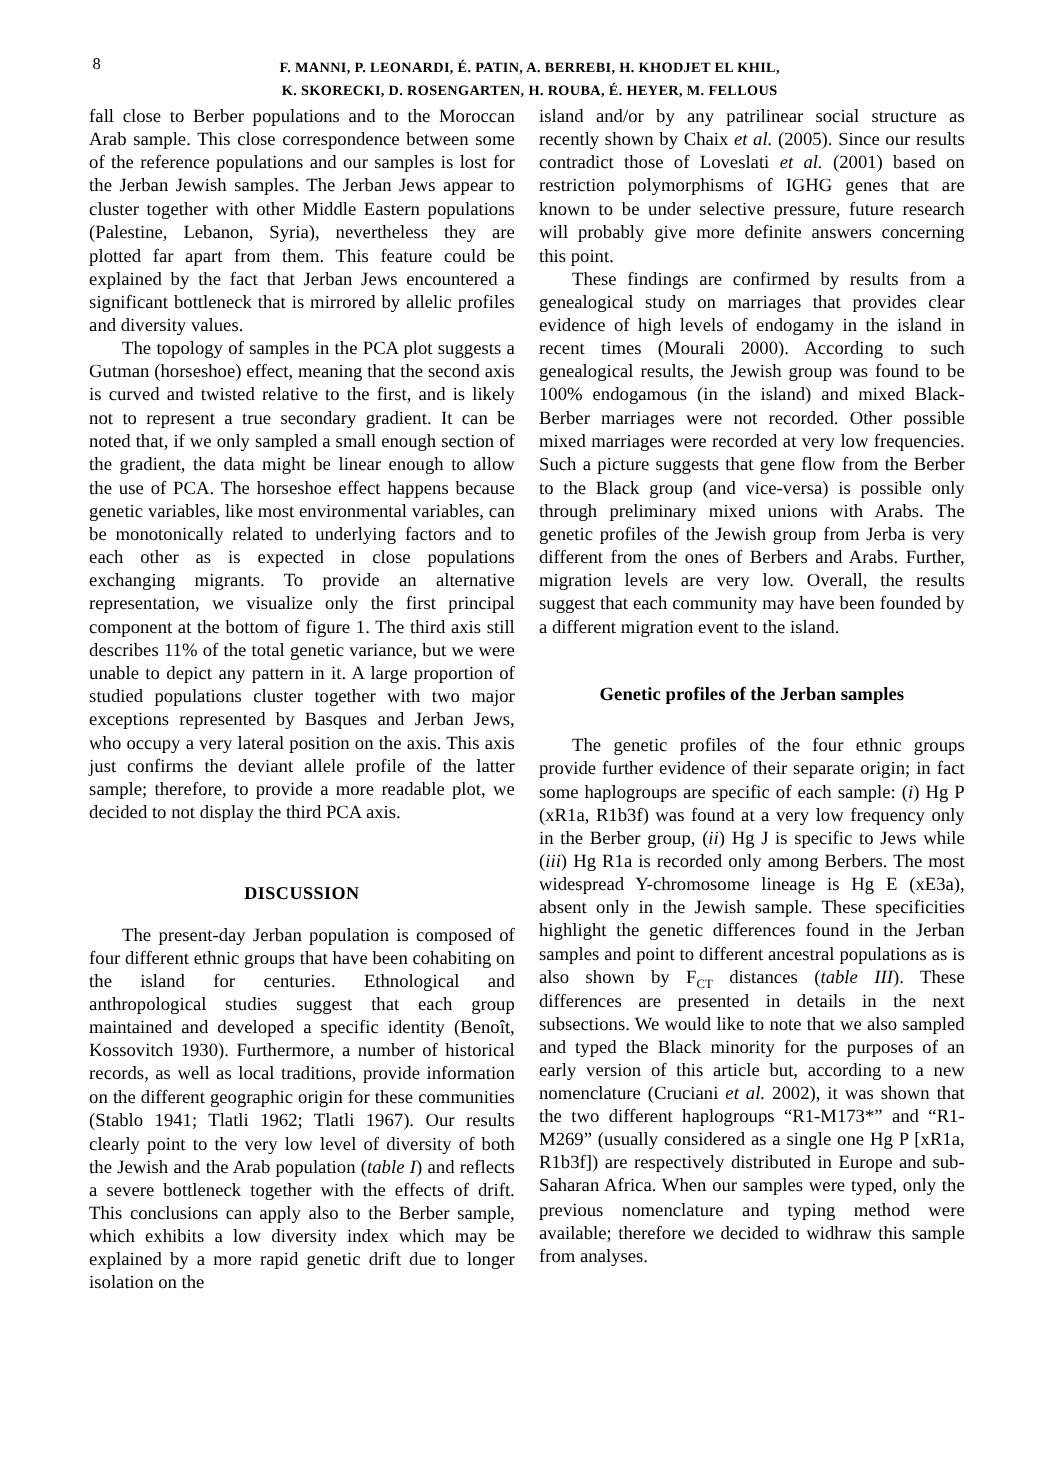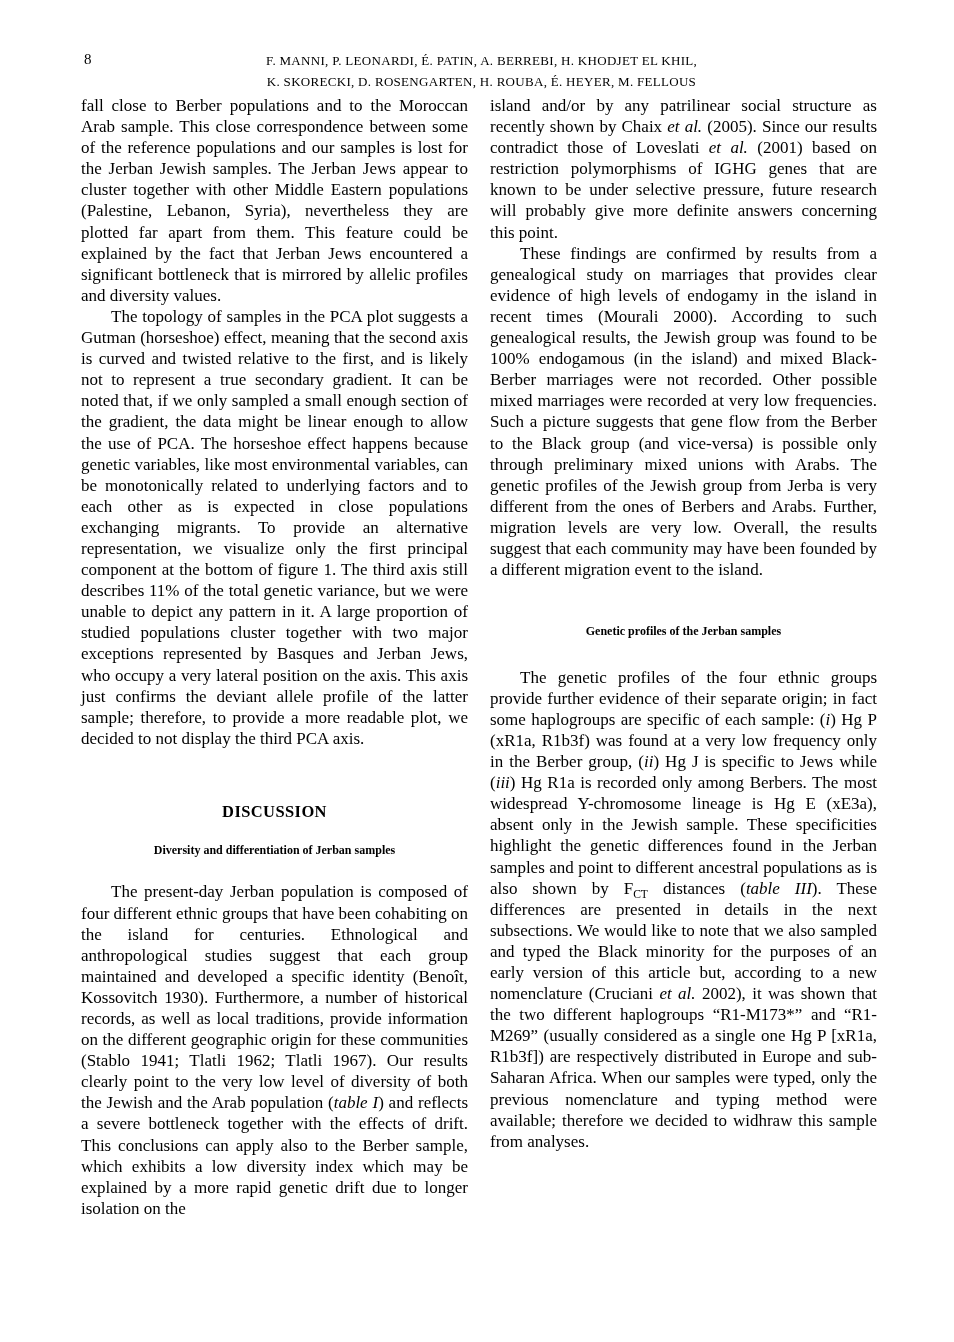--- a/index.html
+++ b/index.html
@@ -22,20 +22,21 @@
     position: absolute;
     left: 3px;
     top: 1px;
     font-size: 15px;
   }
   .running-head {
     text-align: center;
     font-size: 13px;
     line-height: 21px;
     letter-spacing: 0.3px;
+    font-weight: bold;
   }
   .columns {
     position: absolute;
     top: 95px;
     left: 81px;
     width: 801px;
     display: flex;
     gap: 22px;
   }
   .col {
@@ -48,21 +49,21 @@
   .para.indent { text-indent: 30px; }
   .heading1 {
     font-size: 16.5px;
     font-weight: bold;
     text-align: center;
     letter-spacing: 0.4px;
     margin: 52px 0 16px 0;
     line-height: 22px;
   }
   .heading2 {
-    font-size: 12px;
+    font-size: 17px;
     font-weight: bold;
     text-align: center;
     margin: 40px 0 24px 0;
     line-height: 22.5px;
   }
   .heading1 + .heading2 { margin-top: 0; margin-bottom: 20px; }
   sub { font-size: 68%; vertical-align: sub; line-height: 0; }
   i { }
 </style>
 </head>
@@ -74,23 +75,20 @@
     <div class="running-head">
       <div>F. MANNI, P. LEONARDI, É. PATIN, A. BERREBI, H. KHODJET EL KHIL,</div>
       <div>K. SKORECKI, D. ROSENGARTEN, H. ROUBA, É. HEYER, M. FELLOUS</div>
     </div>
   </header>
   <main class="columns">
     <section class="col" id="col-left">
         <p class="para"><span>fall close to Berber populations and to the Moroccan Arab sample. This close correspondence between some of the reference populations and our samples is lost for the Jerban Jewish samples. The Jerban Jews appear to cluster together with other Middle Eastern populations (Palestine, Lebanon, Syria), nevertheless they are plotted far apart from them. This feature could be explained by the fact that Jerban Jews encountered a significant bottleneck that is mirrored by allelic profiles and diversity values.</span></p>
         <p class="para indent"><span>The topology of samples in the PCA plot suggests a Gutman (horseshoe) effect, meaning that the second axis is curved and twisted relative to the first, and is likely not to represent a true secondary gradient. It can be noted that, if we only sampled a small enough section of the gradient, the data might be linear enough to allow the use of PCA. The horseshoe effect happens because genetic variables, like most environmental variables, can be monotonically related to underlying factors and to each other as is expected in close populations exchanging migrants. To provide an alternative representation, we visualize only the first principal component at the bottom of figure 1. The third axis still describes 11% of the total genetic variance, but we were unable to depict any pattern in it. A large proportion of studied populations cluster together with two major exceptions represented by Basques and Jerban Jews, who occupy a very lateral position on the axis. This axis just confirms the deviant allele profile of the latter sample; therefore, to provide a more readable plot, we decided to not display the third PCA axis.</span></p>
         <h2 class="heading1">DISCUSSION</h2>
-        <h3 class="heading2">
-          <div>Diversity and differentiation of Jerban samples</div>
-        </h3>
         <p class="para indent"><span>The present-day Jerban population is composed of four different ethnic groups that have been cohabiting on the island for centuries. Ethnological and anthropological studies suggest that each group maintained and developed a specific identity (Benoît, Kossovitch 1930). Furthermore, a number of historical records, as well as local traditions, provide information on the different geographic origin for these communities (Stablo 1941; Tlatli 1962; Tlatli 1967). Our results clearly point to the very low level of diversity of both the Jewish and the Arab population (</span><i>table I</i><span>) and reflects a severe bottleneck together with the effects of drift. This conclusions can apply also to the Berber sample, which exhibits a low diversity index which may be explained by a more rapid genetic drift due to longer isolation on the</span></p>
       </section>
     <section class="col" id="col-right">
         <p class="para"><span>island and/or by any patrilinear social structure as recently shown by Chaix </span><i>et al.</i><span> (2005). Since our results contradict those of Loveslati </span><i>et al.</i><span> (2001) based on restriction polymorphisms of IGHG genes that are known to be under selective pressure, future research will probably give more definite answers concerning this point.</span></p>
         <p class="para indent"><span>These findings are confirmed by results from a genealogical study on marriages that provides clear evidence of high levels of endogamy in the island in recent times (Mourali 2000). According to such genealogical results, the Jewish group was found to be 100% endogamous (in the island) and mixed Black-Berber marriages were not recorded. Other possible mixed marriages were recorded at very low frequencies. Such a picture suggests that gene flow from the Berber to the Black group (and vice-versa) is possible only through preliminary mixed unions with Arabs. The genetic profiles of the Jewish group from Jerba is very different from the ones of Berbers and Arabs. Further, migration levels are very low. Overall, the results suggest that each community may have been founded by a different migration event to the island.</span></p>
         <h3 class="heading2">
           <div>Genetic profiles of the Jerban samples</div>
         </h3>
         <p class="para indent"><span>The genetic profiles of the four ethnic groups provide further evidence of their separate origin; in fact some haplogroups are specific of each sample: (</span><i>i</i><span>) Hg P (xR1a, R1b3f) was found at a very low frequency only in the Berber group, (</span><i>ii</i><span>) Hg J is specific to Jews while (</span><i>iii</i><span>) Hg R1a is recorded only among Berbers. The most widespread Y-chromosome lineage is Hg E (xE3a), absent only in the Jewish sample. These specificities highlight the genetic differences found in the Jerban samples and point to different ancestral populations as is also shown by F</span><sub>CT</sub><span> distances (</span><i>table III</i><span>). These differences are presented in details in the next subsections. We would like to note that we also sampled and typed the Black minority for the purposes of an early version of this article but, according to a new nomenclature (Cruciani </span><i>et al.</i><span> 2002), it was shown that the two different haplogroups “R1-M173*” and “R1-M269” (usually considered as a single one Hg P [xR1a, R1b3f]) are respectively distributed in Europe and sub-Saharan Africa. When our samples were typed, only the previous nomenclature and typing method were available; therefore we decided to widhraw this sample from analyses.</span></p>
       </section>

